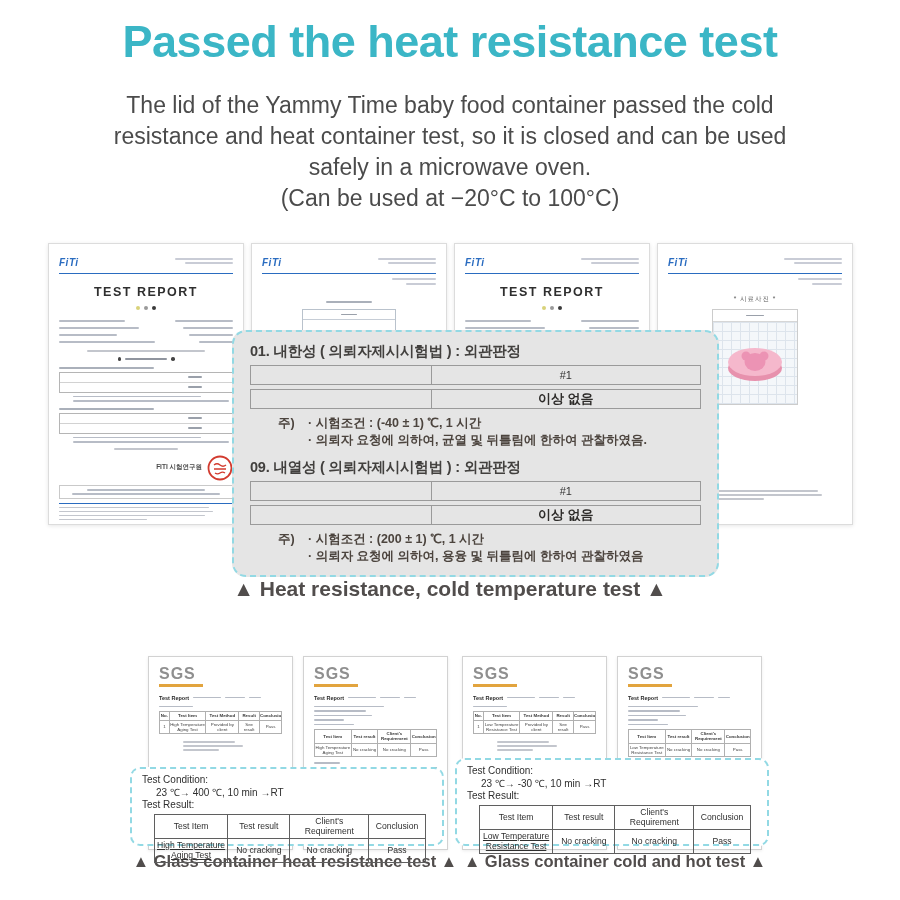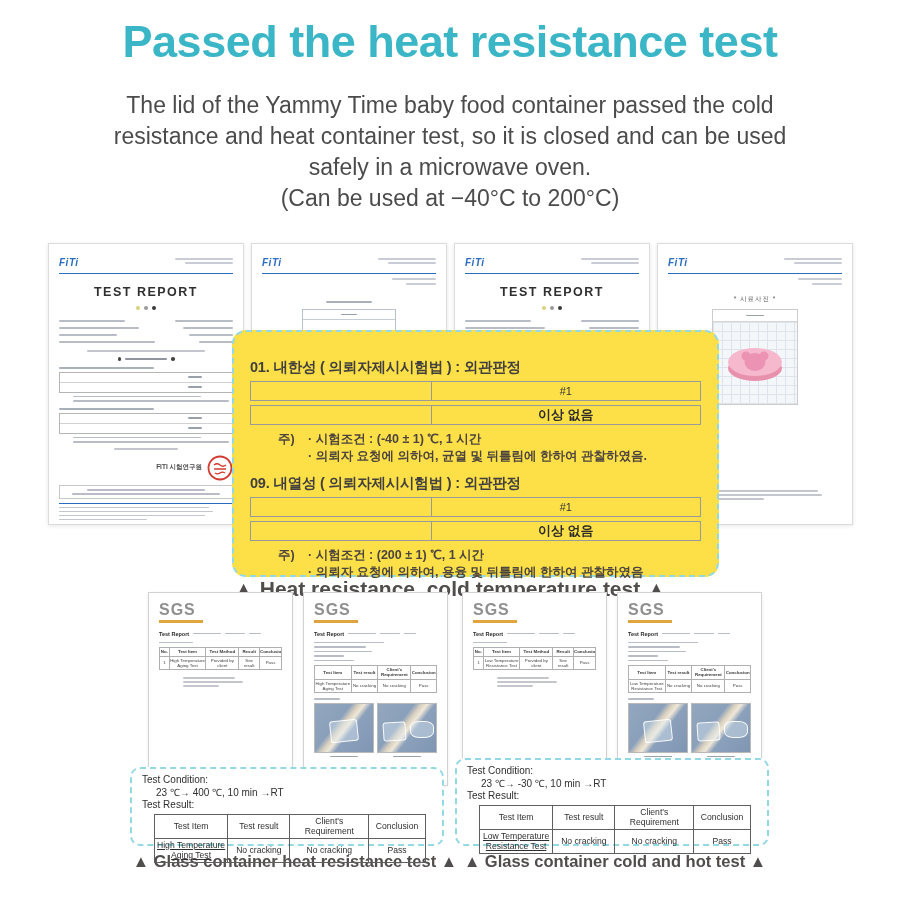--- a/index.html
+++ b/index.html
@@ -68,40 +68,40 @@
                background:#f4f7fa;background-image:
                  repeating-linear-gradient(0deg,#dde4ec 0,#dde4ec 1px,transparent 1px,transparent 9px),
                  repeating-linear-gradient(90deg,#dde4ec 0,#dde4ec 1px,transparent 1px,transparent 9px);
                position:relative;box-sizing:border-box;}
   .photo-strip{height:11px;background:#fff;border-bottom:1px solid #d6d6d6;
                display:flex;align-items:center;justify-content:center;}
   .photo-strip .bar{width:18px;height:1.5px;margin:0;background:#9aa0aa;}
   .lid-wrap{position:absolute;left:50%;top:56%;transform:translate(-50%,-50%);}
 
   
-  .callout{position:absolute;left:232px;top:330px;width:487px;height:247px;background:#fde047;
+  .callout{position:absolute;left:232px;top:330px;width:487px;height:247px;background:#e5e5e5;
            border:2px dashed #92d9e4;border-radius:14px;z-index:5;
-           padding:26px 16px 8px 16px;box-sizing:border-box;}
+           padding:10px 16px 8px 16px;box-sizing:border-box;}
   .csec-title{font-size:14.5px;font-weight:700;color:#42403e;letter-spacing:-0.2px;}
   .crow{display:flex;border:1px solid #9a9a9a;height:20px;margin-top:4px;box-sizing:border-box;}
   .crow .c1{width:40%;border-right:1px solid #9a9a9a;}
   .crow .c2{flex:1;display:flex;align-items:center;justify-content:center;
             font-size:11px;color:#333;}
   .crow.result .c2{font-size:13px;font-weight:700;color:#2e2c2a;}
   .cnotes{display:flex;margin:6px 0 10px 28px;font-size:12.5px;font-weight:600;
           color:#4c443e;line-height:16.5px;}
   .cmark{width:30px;flex:none;}
   .cnote-lines div{white-space:nowrap;}
 
   
   .mid-caption{position:absolute;top:577px;left:0;width:100%;text-align:center;
                font-size:21px;font-weight:700;color:#514d4c;white-space:nowrap;}
 
   
-  .sdoc{position:absolute;top:592px;width:145px;height:194px;background:#fff;
+  .sdoc{position:absolute;top:656px;width:145px;height:194px;background:#fff;
         border:1px solid #d2d2d2;box-shadow:0 1px 3px rgba(0,0,0,.08);
         padding:8px 10px;box-sizing:border-box;z-index:1;overflow:hidden;}
   .slogo{font-size:16px;font-weight:700;color:#8f8f8f;letter-spacing:1px;}
   .s-underline{width:44px;height:2.5px;background:#e2a43e;margin-top:1px;}
   .srep{display:flex;align-items:center;gap:4px;margin-top:8px;}
   .srep .lab{font-size:5.5px;font-weight:700;color:#2a2a2a;white-space:nowrap;}
   .srep .bar{display:inline-block;height:1.8px;margin:0;background:#b7bcc6;}
   .ssum .bar{width:34px;height:1.8px;margin:5px 0 0 0;background:#b7bcc6;}
   .stable{border-collapse:collapse;margin-top:4px;width:100%;table-layout:fixed;}
   .stable th,.stable td{border:1px solid #b0b0b0;font-size:4.4px;color:#444;
@@ -145,21 +145,21 @@
 </head>
 <body>
 
 <div id="canvas">
 
   <div class="title">Passed the heat resistance test</div>
   <div class="intro">
     <div>The lid of the Yammy Time baby food container passed the cold</div>
     <div>resistance and heat container test, so it is closed and can be used</div>
     <div>safely in a microwave oven.</div>
-    <div>(Can be used at −40°C to 200°C)</div>
+    <div>(Can be used at −20°C to 100°C)</div>
   </div>
 
   <div class="fdoc" style="left:48px">
     <div class="fhead">
       <span class="flogo">FiTi</span>
       <div class="fhead-bars">
           <span class="bar" style="width: 58px;"></span>
           <span class="bar" style="width: 48px;"></span>
         </div>
     </div>

